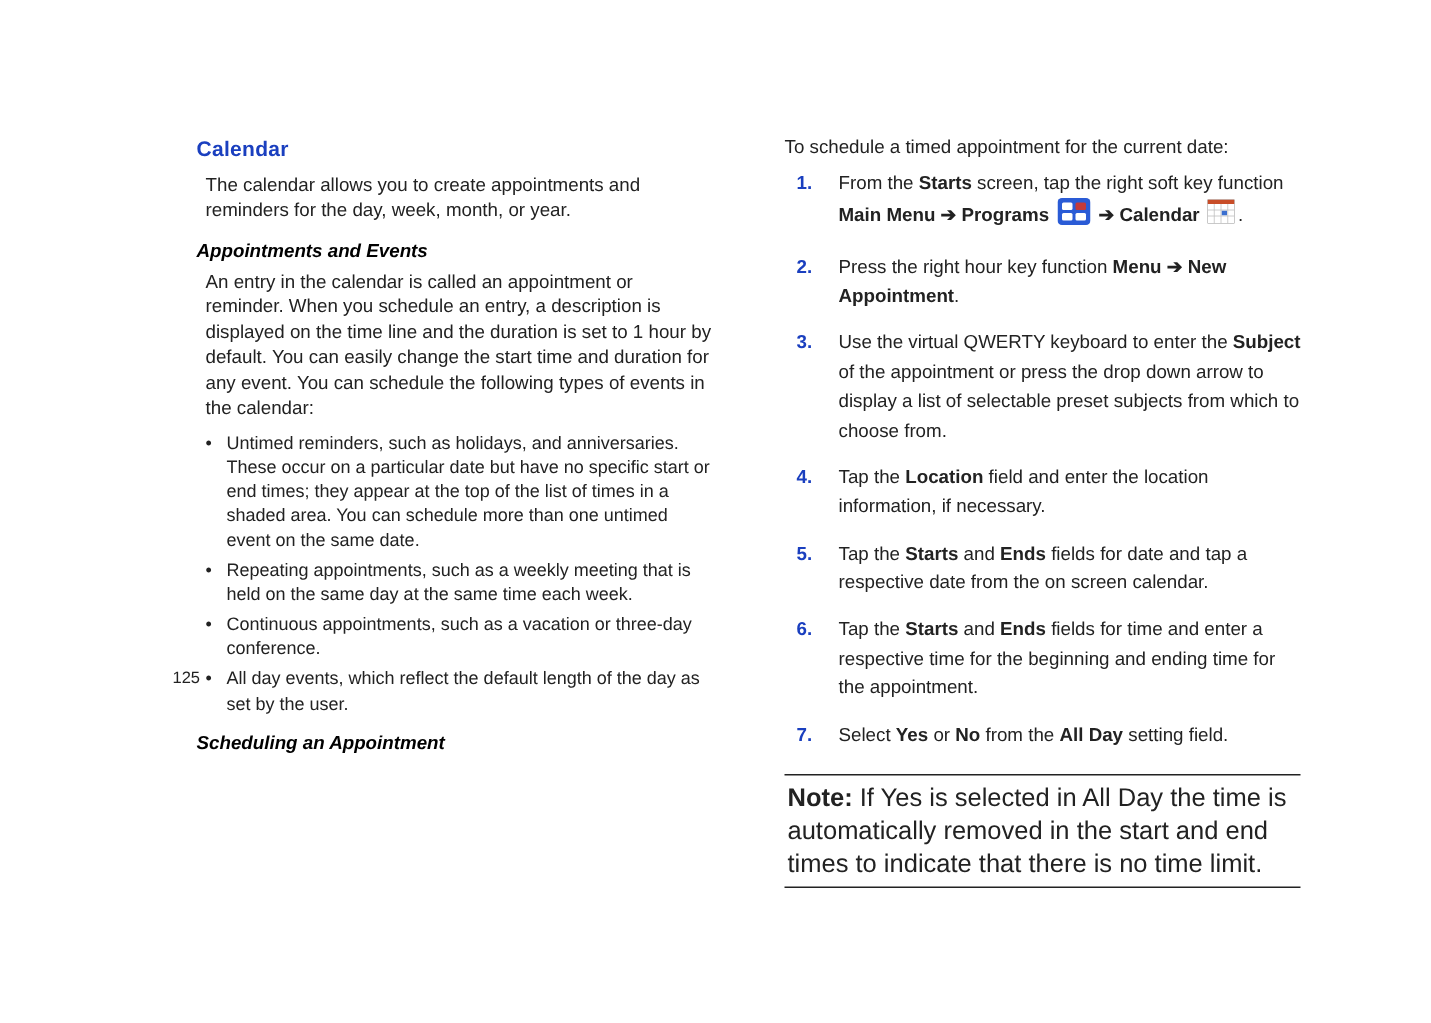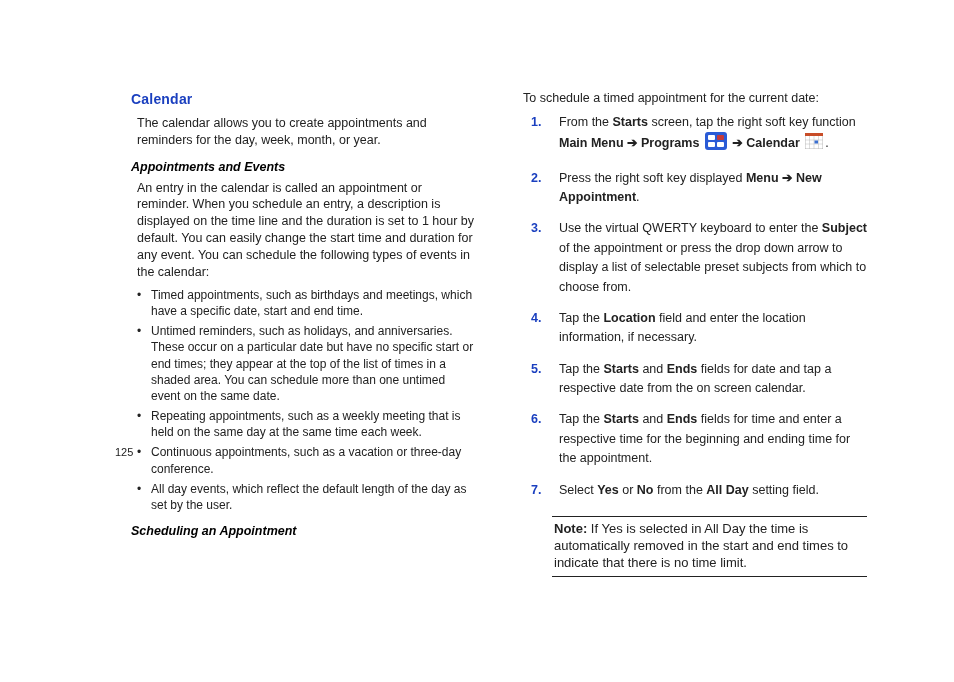--- a/index.html
+++ b/index.html
@@ -87,23 +87,22 @@
   .icon {
     display: inline-block;
     vertical-align: middle;
     margin: 0 2px;
   }
   .note-box {
     border-top: 1px solid #222;
     border-bottom: 1px solid #222;
     margin-top: 16px;
     padding: 4px 2px;
-    font-size: 13px;
+    font-size: 17px;
     line-height: 1.3;
-    margin-left: 29px;
   }
   .note-box .nl { font-weight: bold; }
   .page-num {
     position: absolute;
     left: 115px;
     bottom: 84px;
     font-size: 11px;
     text-align: right;
   }
   .wrap { position: relative; width: 954px; height: 542px; padding-left: 16px; }
@@ -115,21 +114,20 @@
 <div class="page">
 
   <div class="col">
     <h2 class="main">Calendar</h2>
     <p class="body">The calendar allows you to create appointments and reminders for the day, week, month, or year.</p>
 
     <h3 class="sub">Appointments and Events</h3>
     <p class="body">An entry in the calendar is called an appointment or reminder. When you schedule an entry, a description is displayed on the time line and the duration is set to 1 hour by default. You can easily change the start time and duration for any event. You can schedule the following types of events in the calendar:</p>
 
     <ul class="bullets">
-      <li>Timed appointments, such as birthdays and meetings, which have a specific date, start and end time.</li>
       <li>Untimed reminders, such as holidays, and anniversaries. These occur on a particular date but have no specific start or end times; they appear at the top of the list of times in a shaded area. You can schedule more than one untimed event on the same date.</li>
       <li>Repeating appointments, such as a weekly meeting that is held on the same day at the same time each week.</li>
       <li>Continuous appointments, such as a vacation or three-day conference.</li>
       <li>All day events, which reflect the default length of the day as set by the user.</li>
     </ul>
 
     <h3 class="sub">Scheduling an Appointment</h3>
   </div>
 
   <div class="col">
@@ -150,21 +148,21 @@
                 <line x1="4.5" y1="3" x2="4.5" y2="16" stroke="#bbb" stroke-width="0.5"></line>
                 <line x1="9" y1="3" x2="9" y2="16" stroke="#bbb" stroke-width="0.5"></line>
                 <line x1="13.5" y1="3" x2="13.5" y2="16" stroke="#bbb" stroke-width="0.5"></line>
                 <line x1="0" y1="7" x2="18" y2="7" stroke="#bbb" stroke-width="0.5"></line>
                 <line x1="0" y1="11" x2="18" y2="11" stroke="#bbb" stroke-width="0.5"></line>
                 <rect x="9.5" y="7.5" width="3.5" height="3" fill="#3a6fd0"></rect>
               </svg></span><span>.</span>
       </li>
       <li>
         <span class="num">2.</span>
-        <span>Press the right soft key displayed </span><span class="b">Menu</span><span class="arrow"> ➔ </span><span class="b">New Appointment</span><span>.</span>
+        <span>Press the right hour key function </span><span class="b">Menu</span><span class="arrow"> ➔ </span><span class="b">New Appointment</span><span>.</span>
       </li>
       <li>
         <span class="num">3.</span>
         <span>Use the virtual QWERTY keyboard to enter the </span><span class="b">Subject</span><span> of the appointment or press the drop down arrow to display a list of selectable preset subjects from which to choose from.</span>
       </li>
       <li>
         <span class="num">4.</span>
         <span>Tap the </span><span class="b">Location</span><span> field and enter the location information, if necessary.</span>
       </li>
       <li>

